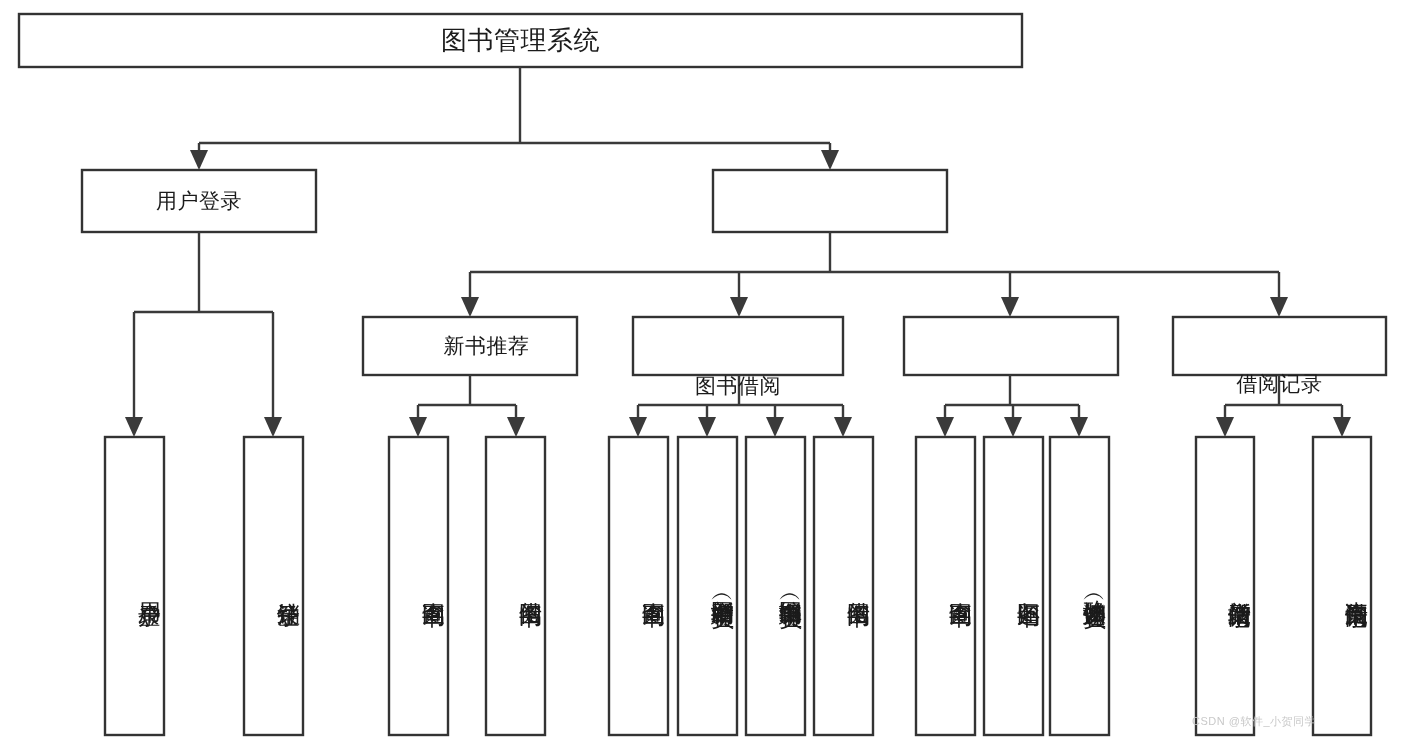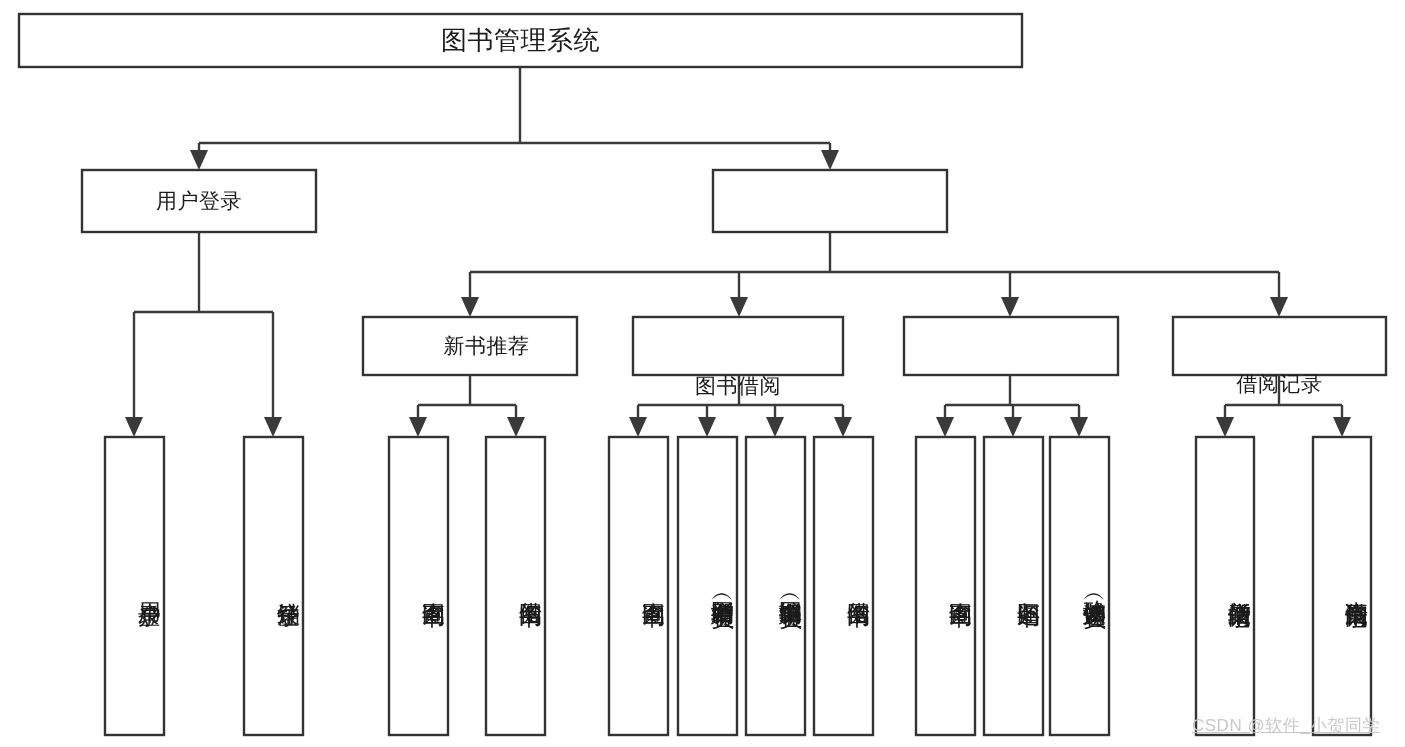--- a/index.html
+++ b/index.html
@@ -68,25 +68,24 @@
     padding: 6px 0;
     align-items: flex-start;
     justify-content: center;
   }
   .node-label.root {
     font-size: 26px;
   }
   .watermark {
     position: absolute;
     color: #c9c9c9;
-    font-size: 17px;
+    font-size: 11px;
     font-family: "Liberation Sans", "DejaVu Sans", sans-serif;
     white-space: nowrap;
     letter-spacing: 0.5px;
-    text-decoration: underline;
   }
 </style>
 </head>
 <body>
 
 <div id="diagram-root">
 
   <svg class="flow" viewBox="0 0 1405 747">
     <defs></defs>
 

